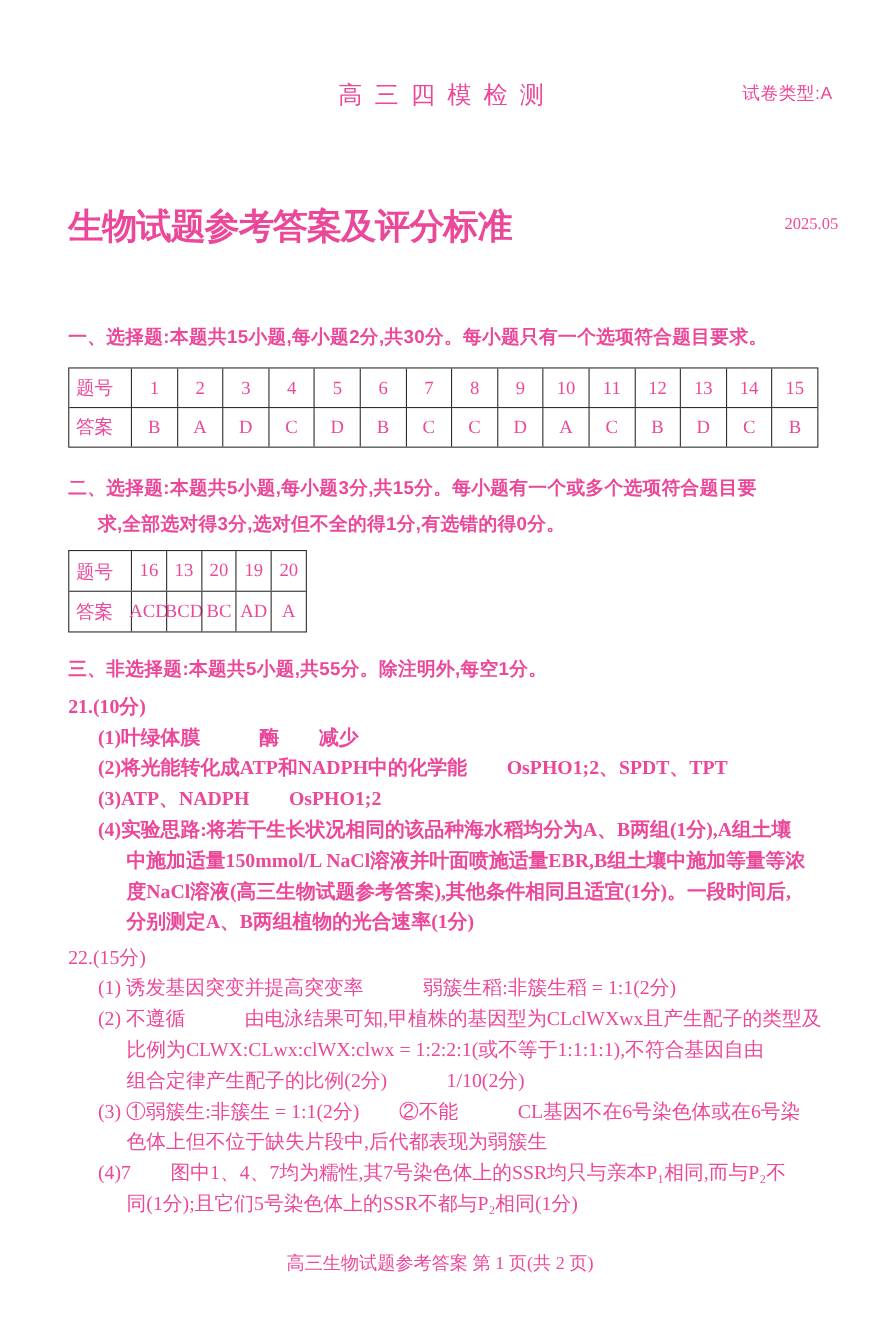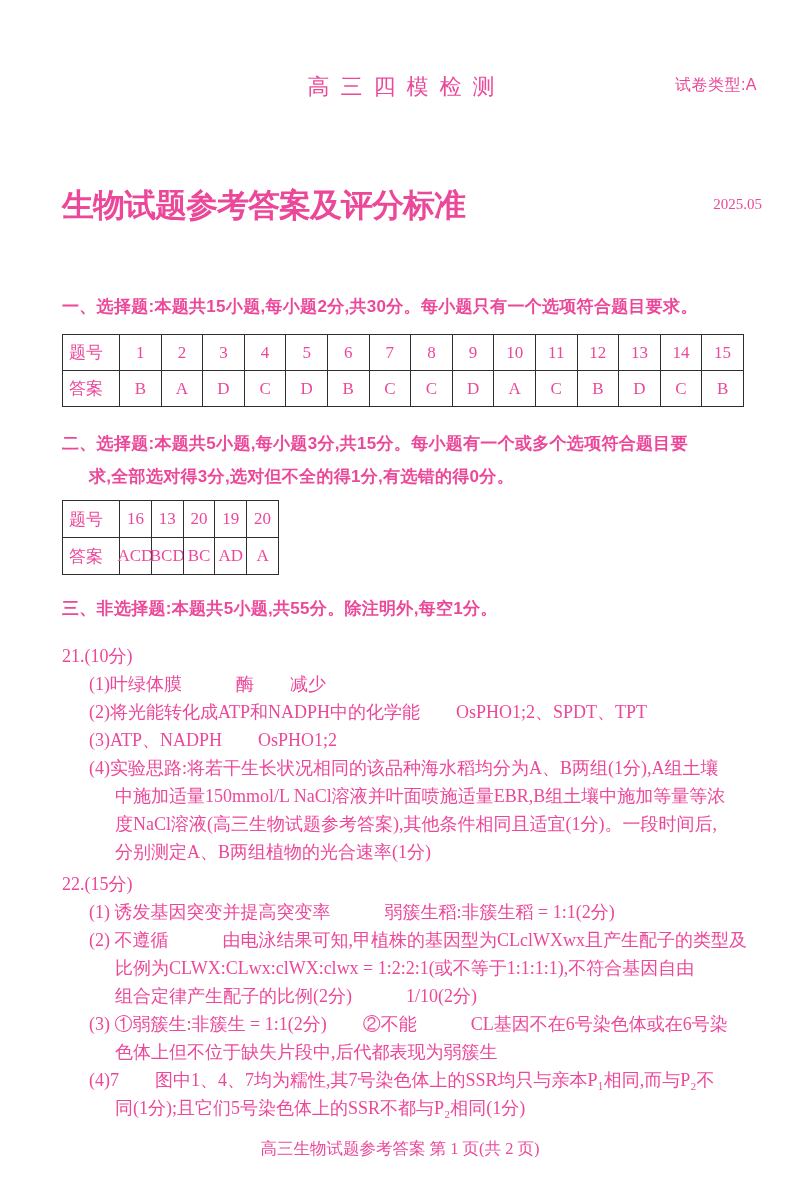--- a/index.html
+++ b/index.html
@@ -46,21 +46,21 @@
   .t1 { width: 680px; margin-top: 14px; }
   .t2 { width: 215px; margin-top: 7px; }
   .arow { display: flex; height: 35px; gap: 10px; }
   .t2 .arow { height: 36px; }
   .arow + .arow { border-top: 1px solid #2e2e2e; }
   .acell { display: flex; align-items: center; justify-content: center; font-size: 17px; }
   .acell.lbl { width: 46px; flex: none; }
   .acells { display: flex; flex: 1; }
   .acells .acell { flex: 1; border-left: 1px solid #2e2e2e; min-width: 0; }
   
-  .q21 { margin-top: 20px; }
+  .q21 { margin-top: 6px; font-weight: bold; }
   .q22 { margin-top: 4px; }
   .bline { line-height: 28px; font-size: 18px; white-space: pre; }
   .l1 { padding-left: 27px; }
   .l2 { padding-left: 53px; }
   
   .footer {
     position: absolute; left: 0; top: 1138px; width: 100%;
     text-align: center; font-size: 16.5px;
   }
 </style>

